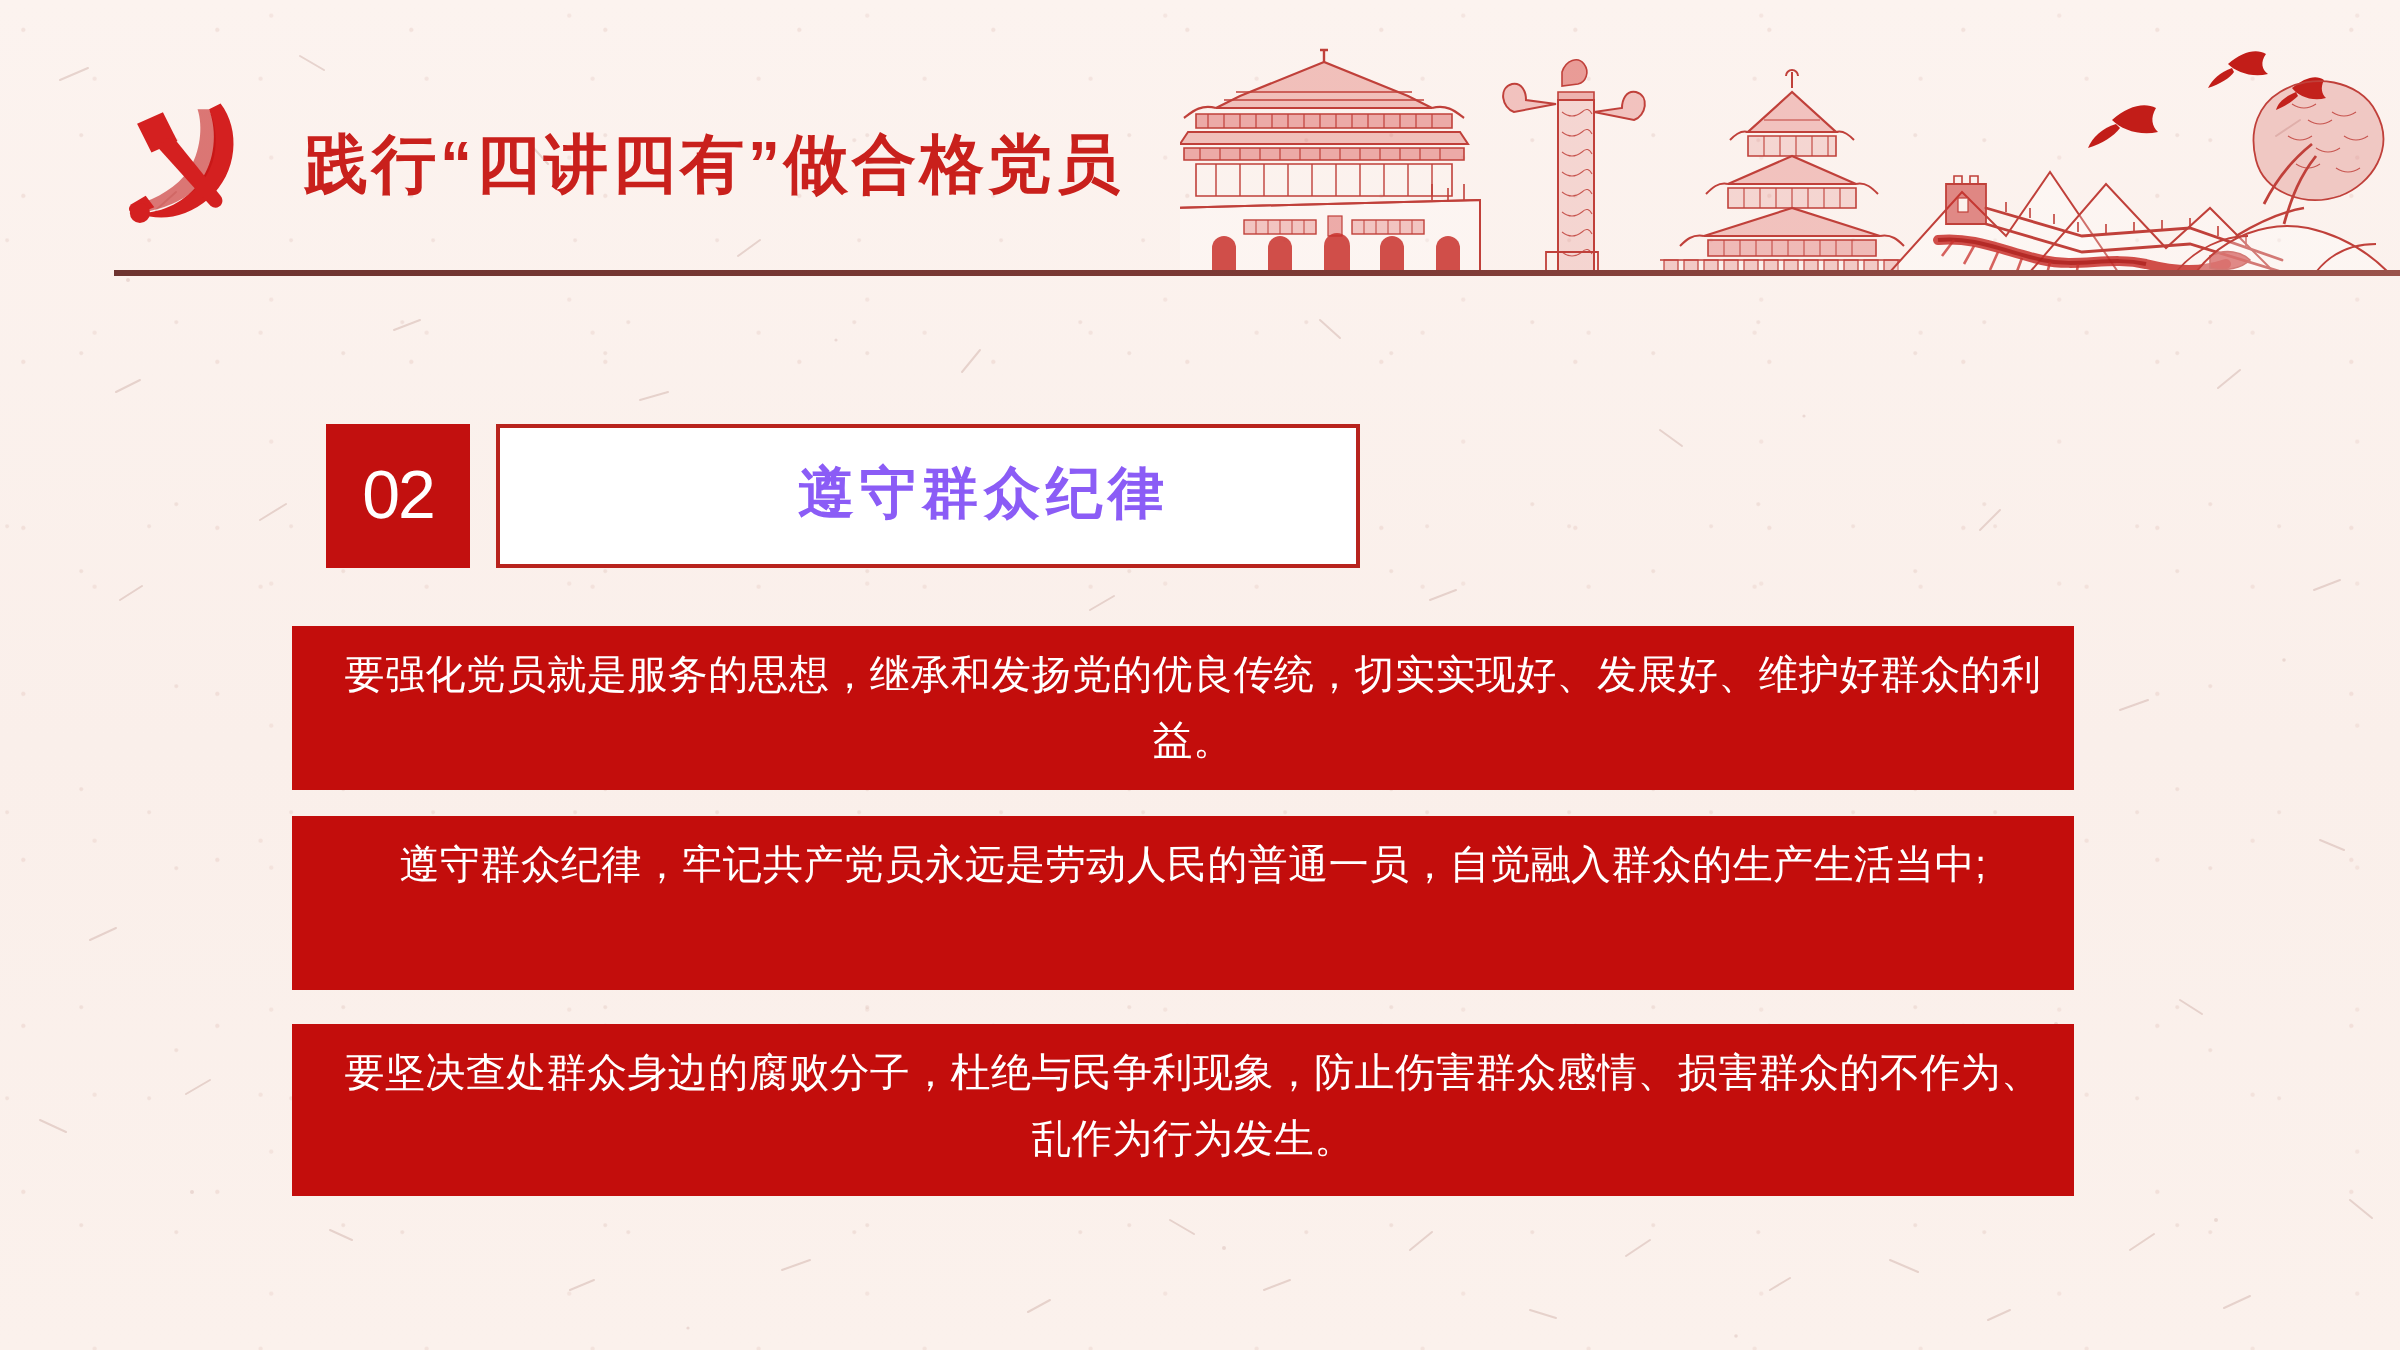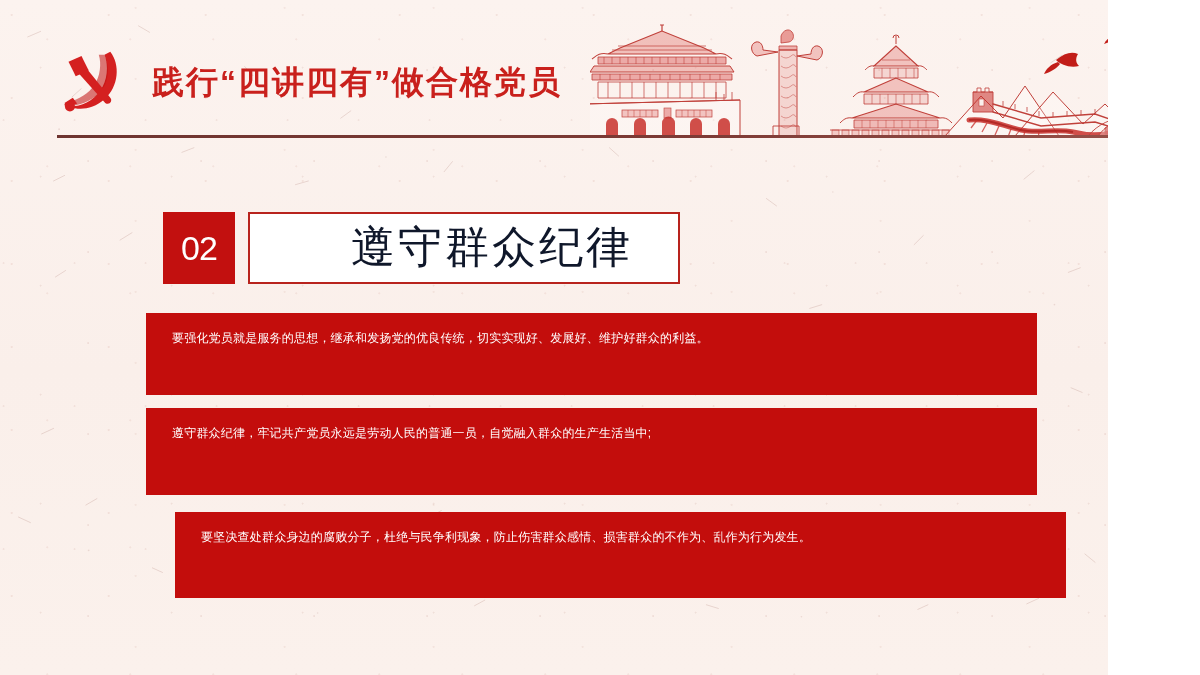--- a/index.html
+++ b/index.html
@@ -7,21 +7,21 @@
     margin: 0;
     padding: 0;
     background: #ffffff;
   }
   body {
     font-family: "Liberation Sans", "DejaVu Sans", sans-serif;
   }
 
   #slide {
     position: relative;
-    width: 1108px;
+    width: 1200px;
     height: 675px;
     overflow: hidden;
     background-color: #fbf1ed;
     background-image:
       radial-gradient(circle at 12% 18%, rgba(183,110,96,0.13) 0 0.7px, transparent 1.4px),
       radial-gradient(circle at 31% 62%, rgba(166,96,84,0.12) 0 0.6px, transparent 1.3px),
       radial-gradient(circle at 57% 31%, rgba(183,110,96,0.11) 0 0.7px, transparent 1.4px),
       radial-gradient(circle at 78% 77%, rgba(166,96,84,0.12) 0 0.6px, transparent 1.3px),
       radial-gradient(circle at 91% 11%, rgba(183,110,96,0.10) 0 0.7px, transparent 1.4px),
       radial-gradient(circle at 5% 84%, rgba(166,96,84,0.11) 0 0.6px, transparent 1.3px),
@@ -106,47 +106,48 @@
     height: 72px;
     margin-left: 13px;
     box-sizing: border-box;
     background: #ffffff;
     border: 2px solid #b8231d;
     display: flex;
     align-items: center;
     justify-content: center;
   }
   .title-text {
-    font-size: 44px;
-    font-weight: normal;
-    color: #0f172a;
+    font-size: 28px;
+    font-weight: bold;
+    color: #8b5cf6;
     letter-spacing: 3px;
     line-height: 1;
     padding-left: 56px;
     padding-bottom: 2px;
     white-space: nowrap;
   }
 
   
   .block {
     position: absolute;
     left: 146px;
     width: 891px;
     background: #c30d0c;
     color: #ffffff;
     box-sizing: border-box;
     padding: 9px 16px 9px 26px;
-    font-size: 12px;
+    font-size: 20px;
     line-height: 33px;
     letter-spacing: 0.2px;
     font-weight: 500;
+    text-align: center;
   }
   .block-1 { top: 313px; height: 82px; }
   .block-2 { top: 408px; height: 87px; }
-  .block-3 { top: 512px; height: 86px; margin-left: 29px; }
+  .block-3 { top: 512px; height: 86px; }
 </style>
 </head>
 <body>
 
 <div id="slide">
 
   <svg class="fibres" viewBox="0 0 1200 675" preserveAspectRatio="none" aria-hidden="true">
     <g stroke="#b08077" stroke-width="1" stroke-linecap="round" fill="none" opacity="0.5">
       <path d="M30 40 l14 -6"></path>
         <path d="M88 96 l-10 9"></path>

